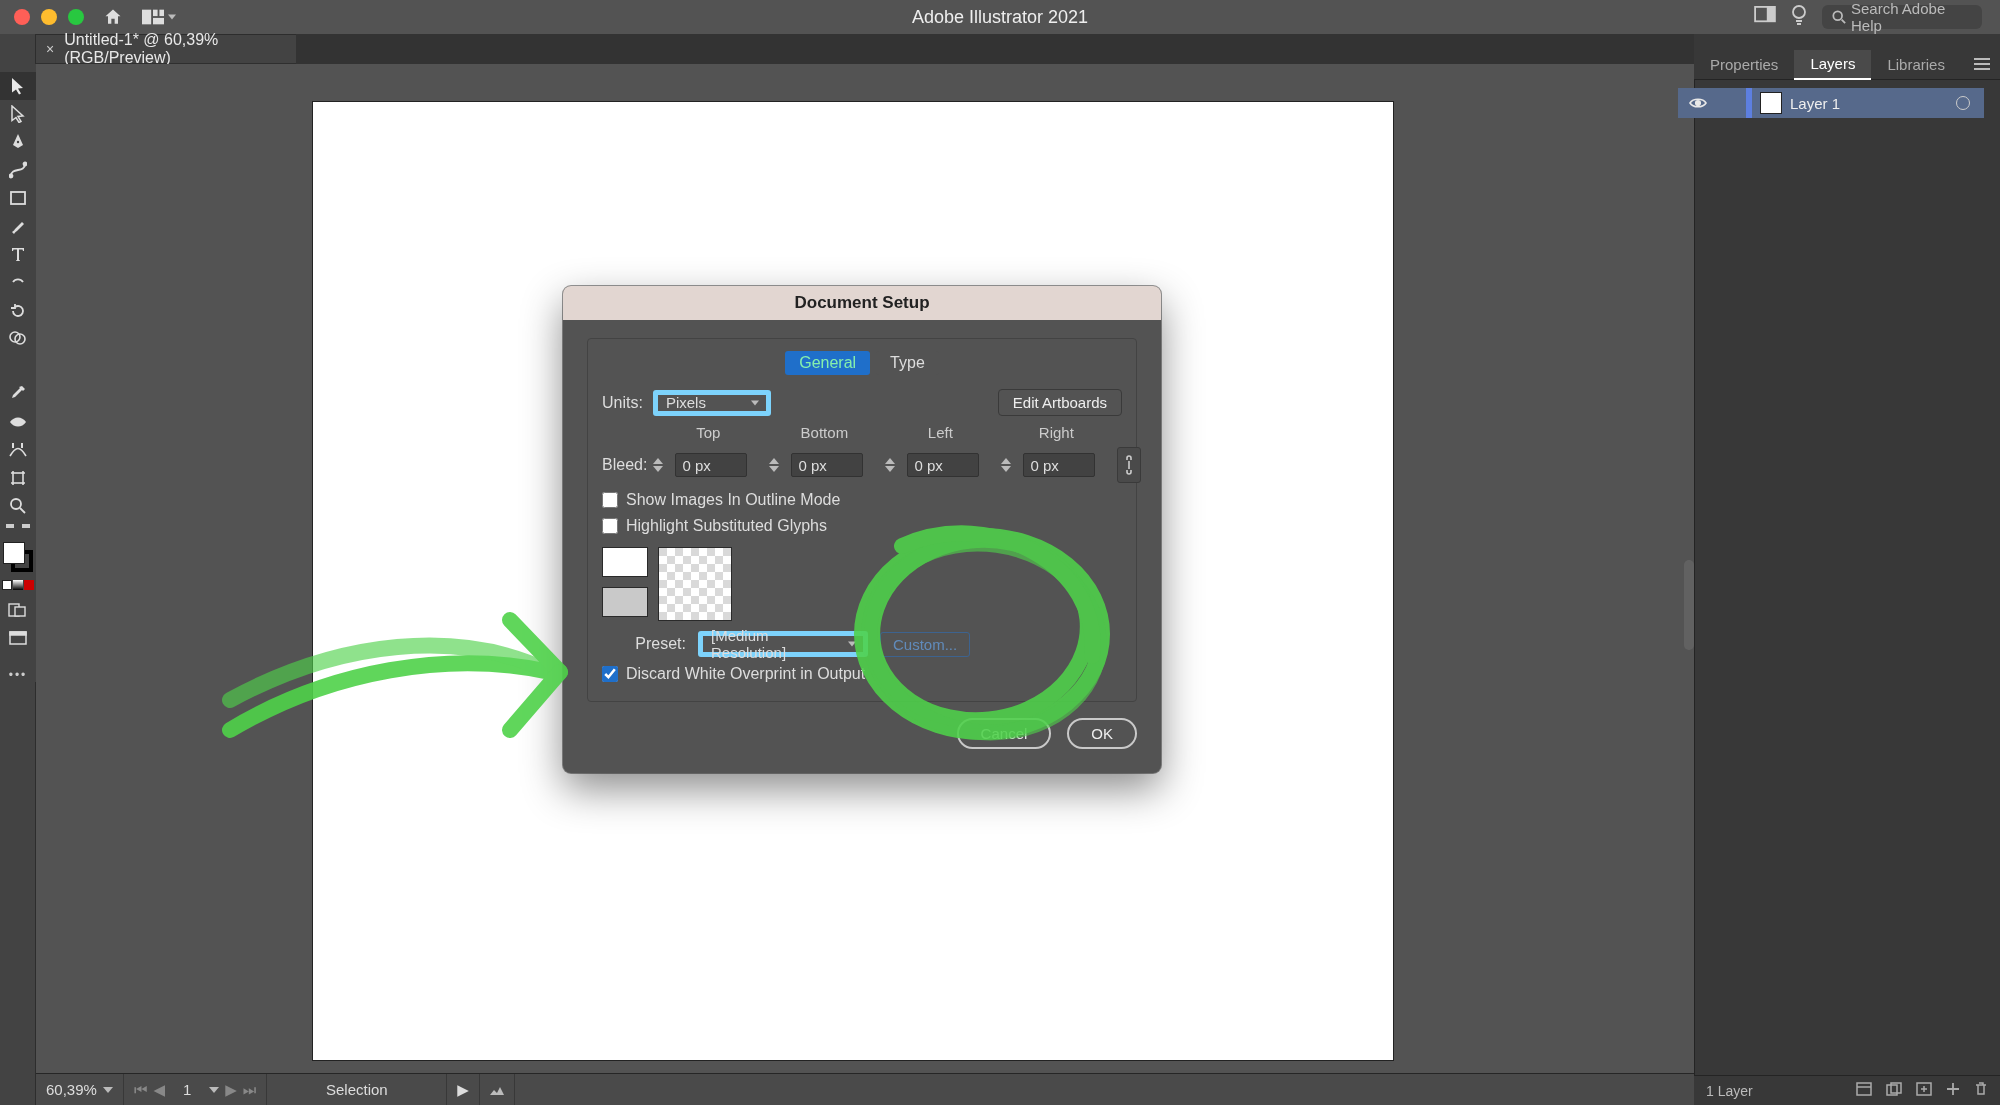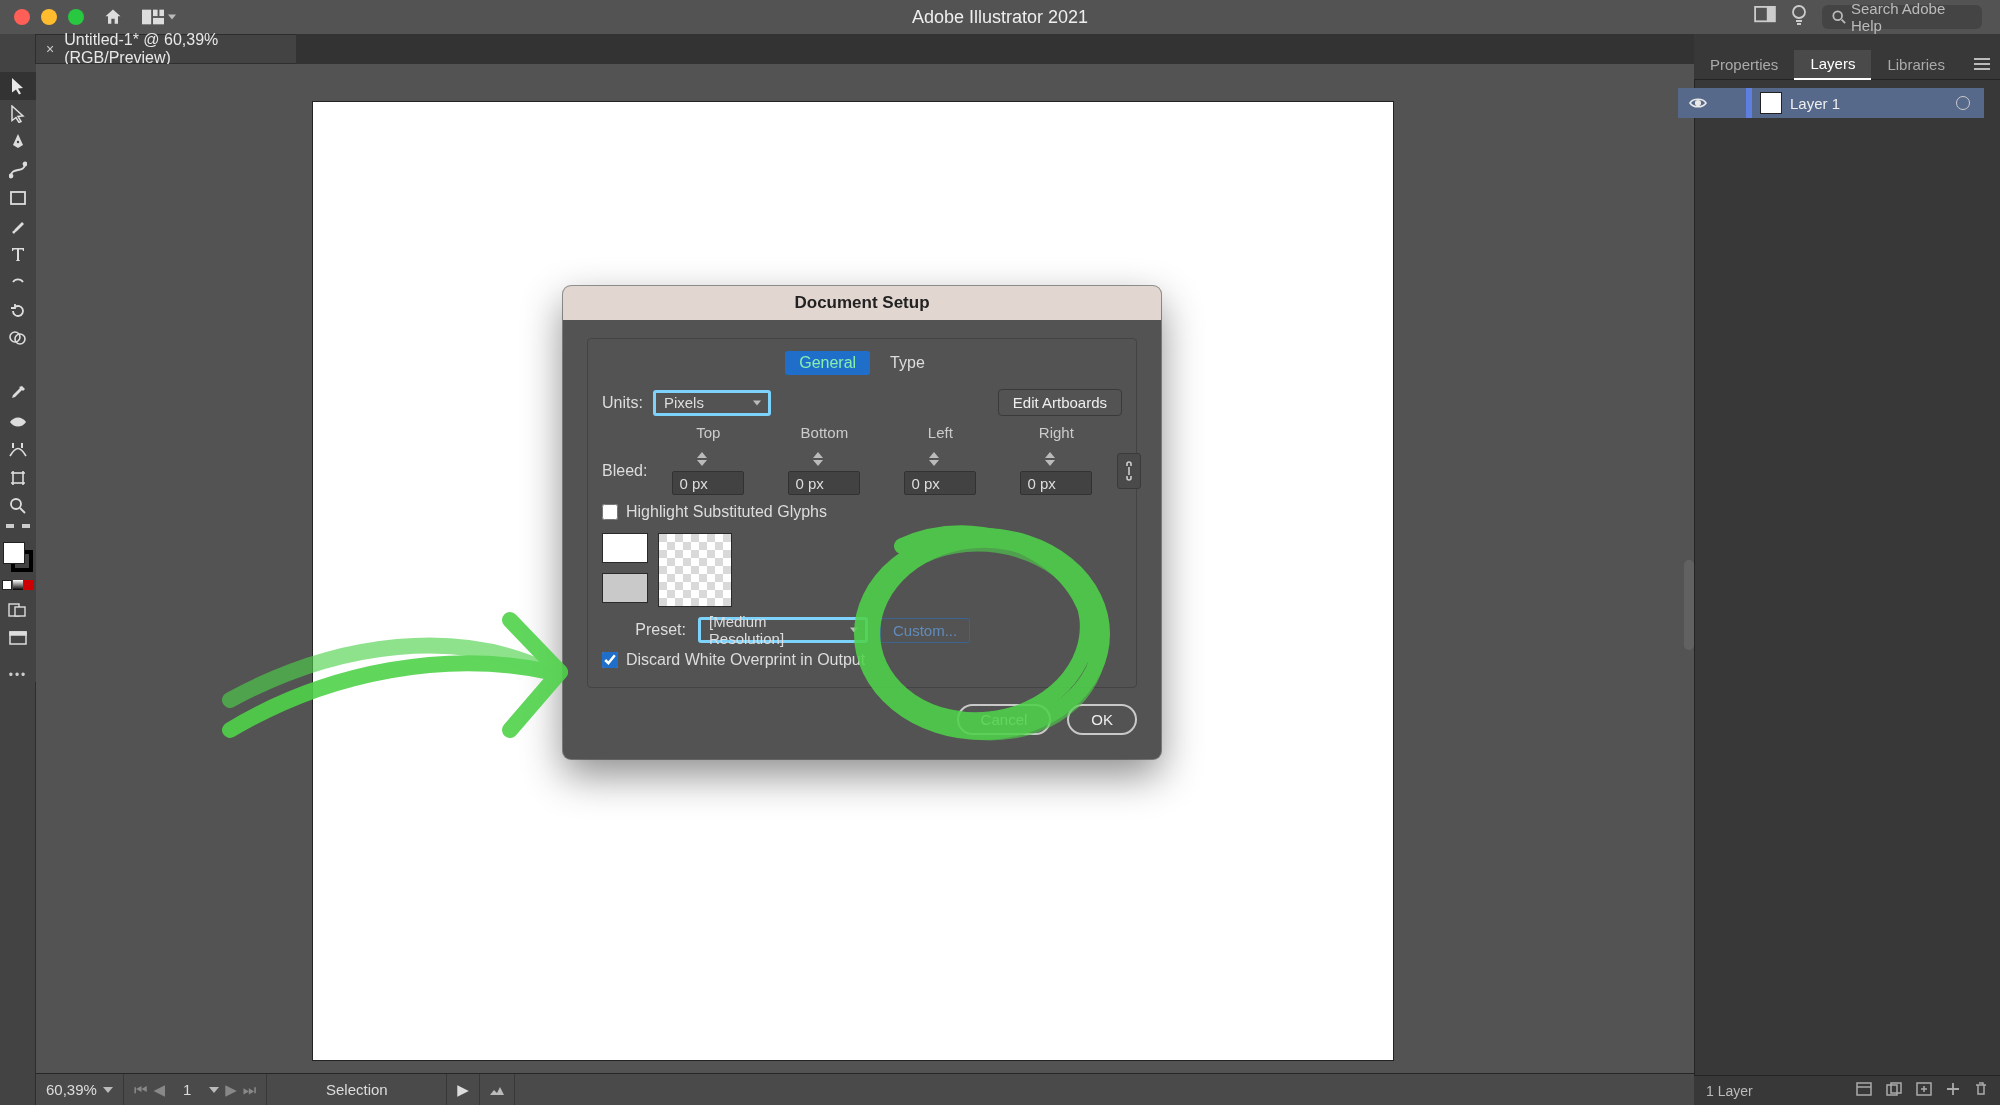--- a/index.html
+++ b/index.html
@@ -68,28 +68,28 @@
   
   .dialog { position:absolute; top:286px; left:563px; width:598px; background:#535353; border-radius:8px; box-shadow:0 16px 40px rgba(0,0,0,.45), 0 0 0 1px rgba(0,0,0,.4); color:#ddd; }
   .dialog-titlebar { height:34px; background:#e2d6d1; color:#222; font-weight:600; font-size:17px; display:flex; align-items:center; justify-content:center; border-radius:8px 8px 0 0; }
   .dialog-body { padding:18px 24px 24px; }
   .inner-panel { border:1px solid #434343; border-radius:4px; padding:12px 14px 18px; }
   .tabs-row { display:flex; justify-content:center; gap:6px; margin-bottom:14px; }
   .dlg-tab { padding:3px 14px; font-size:16px; color:#ddd; border-radius:3px; background:#535353; }
   .dlg-tab.active { background:#1f6fca; color:#86efac; }
   .row { display:flex; align-items:center; gap:10px; margin:8px 0; }
   .label { font-size:16px; text-align:right; }
-  .dropdown { background:#535353; border:3px solid #7dd3fc; border-radius:3px; height:26px; padding:0 22px 0 8px; font-size:15px; color:#ddd; display:inline-flex; align-items:center; position:relative; }
+  .dropdown { background:#535353; border:5px solid #7dd3fc; border-radius:3px; height:26px; padding:0 22px 0 8px; font-size:15px; color:#ddd; display:inline-flex; align-items:center; position:relative; }
   .dropdown::after { content:""; position:absolute; right:7px; top:50%; width:0; height:0; border-left:4px solid transparent; border-right:4px solid transparent; border-top:5px solid #bbb; transform:translateY(-50%); }
   .btn { background:#535353; border:1px solid #3a3a3a; border-radius:4px; padding:4px 14px; font-size:15px; color:#eee; }
   .btn.pill { border:2px solid #c9c9c9; border-radius:18px; padding:5px 22px; background:transparent; }
   .btn.txt { border:none; color:#4aa3ff; background:transparent; padding:4px 0; }
   .bleed-grid { display:grid; grid-template-columns:auto repeat(4,110px) 30px; align-items:center; gap:6px; }
   .bleed-head { font-size:15px; color:#ccc; text-align:center; }
-  .numfield { display:flex; align-items:center; border:0px;flex-direction:column; }
+  .numfield { display:flex; align-items:center; border:0px; }
   .numfield .stepper { width:18px; height:24px; display:flex; flex-direction:column; justify-content:center; gap:2px; margin-right:4px; }
   .numfield .stepper svg { display:block; }
   .numfield input { width:72px; height:24px; background:#424242; border:1px solid #323232; color:#ddd; padding:0 6px; font-size:15px; border-radius:2px; }
   .linkicon { width:24px; height:36px; border:1px solid #3a3a3a; border-radius:3px; display:flex; align-items:center; justify-content:center; background:#4a4a4a;}
   .check-row { display:flex; align-items:center; gap:8px; margin-top:8px; font-size:16px; }
   input[type=checkbox]{ width:16px; height:16px; accent-color:#1f6fca; }
   .section-heading { margin-top:18px; font-size:16px; color:#ddd; }
   .sw { width:46px; height:30px; border:1px solid #2a2a2a; }
   .sw.white { background:#fff; }
   .sw.gray { background:#c9c9c9; }
@@ -439,20 +439,24 @@
         </div>
         <div class="linkicon">
           <svg width="12" height="22" viewBox="0 0 12 22" fill="none" stroke="#ccc" stroke-width="1.6">
               <path d="M4 6V4a2 2 0 0 1 4 0v2M4 16v2a2 2 0 0 0 4 0v-2M6 7v8"></path>
             </svg>
         </div>
       </div>
 
       <label class="check-row">
         <input type="checkbox" style="">
+        <span>Show Images In Outline Mode</span>
+      </label>
+      <label class="check-row">
+        <input type="checkbox" style="">
         <span>Highlight Substituted Glyphs</span>
       </label>
 
 
       <div style="display:flex; gap:30px; margin-top:8px;">
         <div style="display:flex; gap:10px; align-items:flex-start; padding-top:4px;">
           <div style="display:flex; flex-direction:column; gap:10px;">
             <div class="sw white"></div>
             <div class="sw gray"></div>
           </div>

